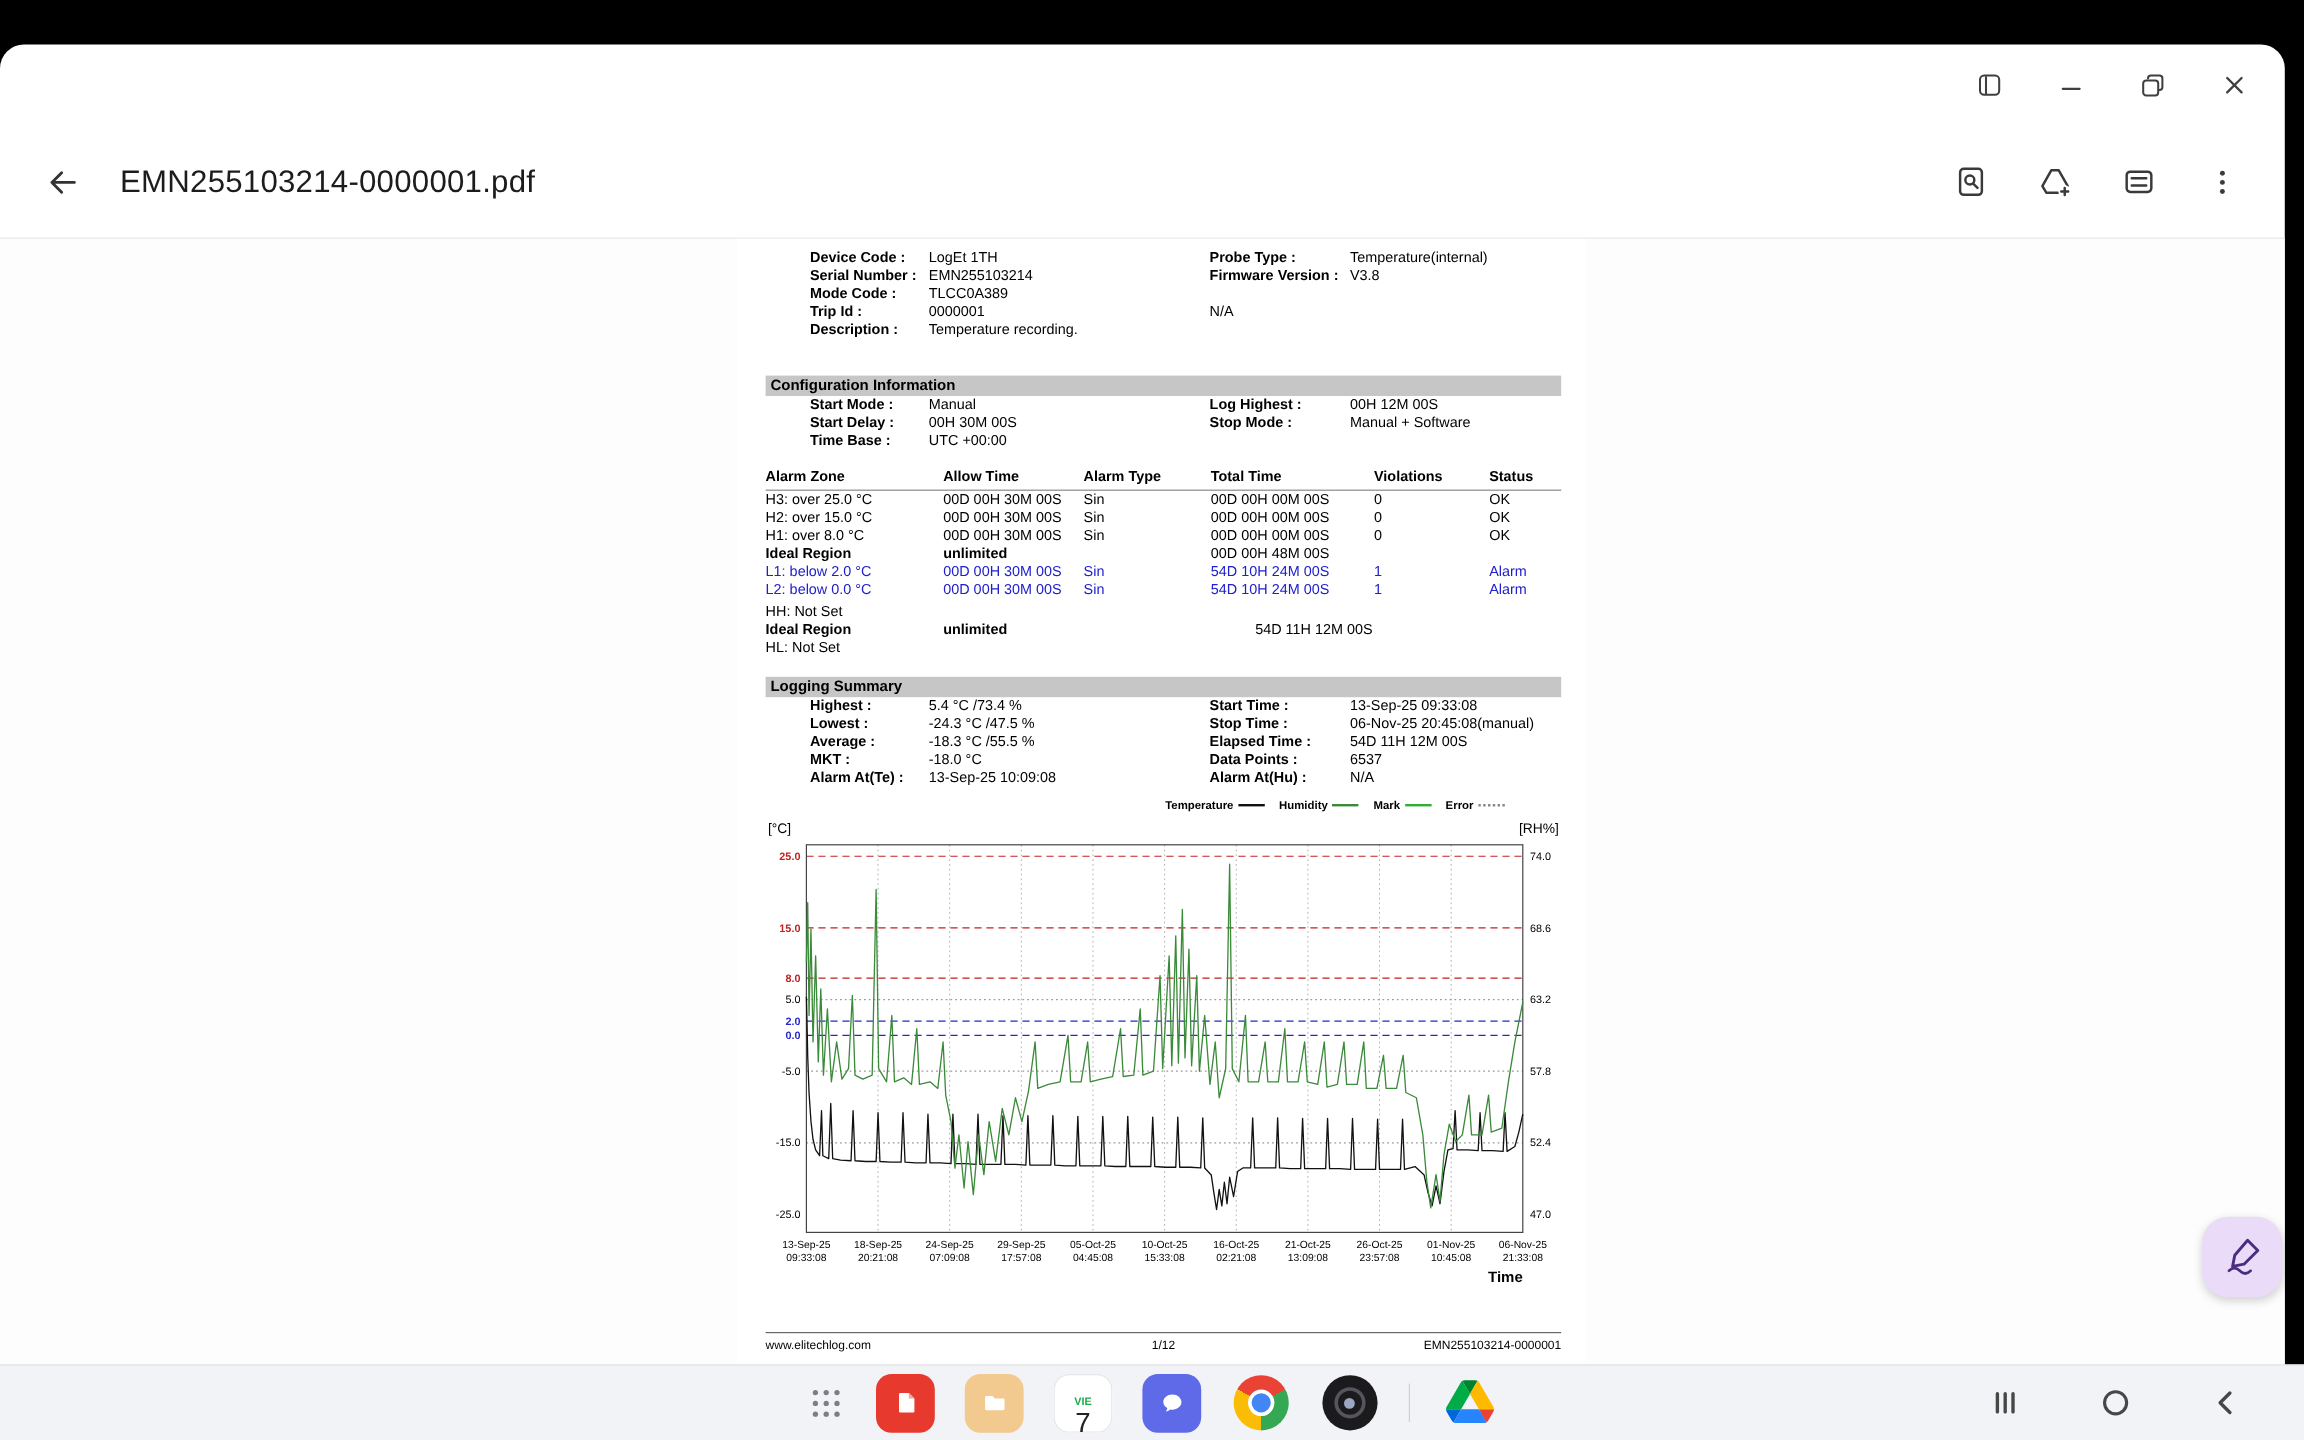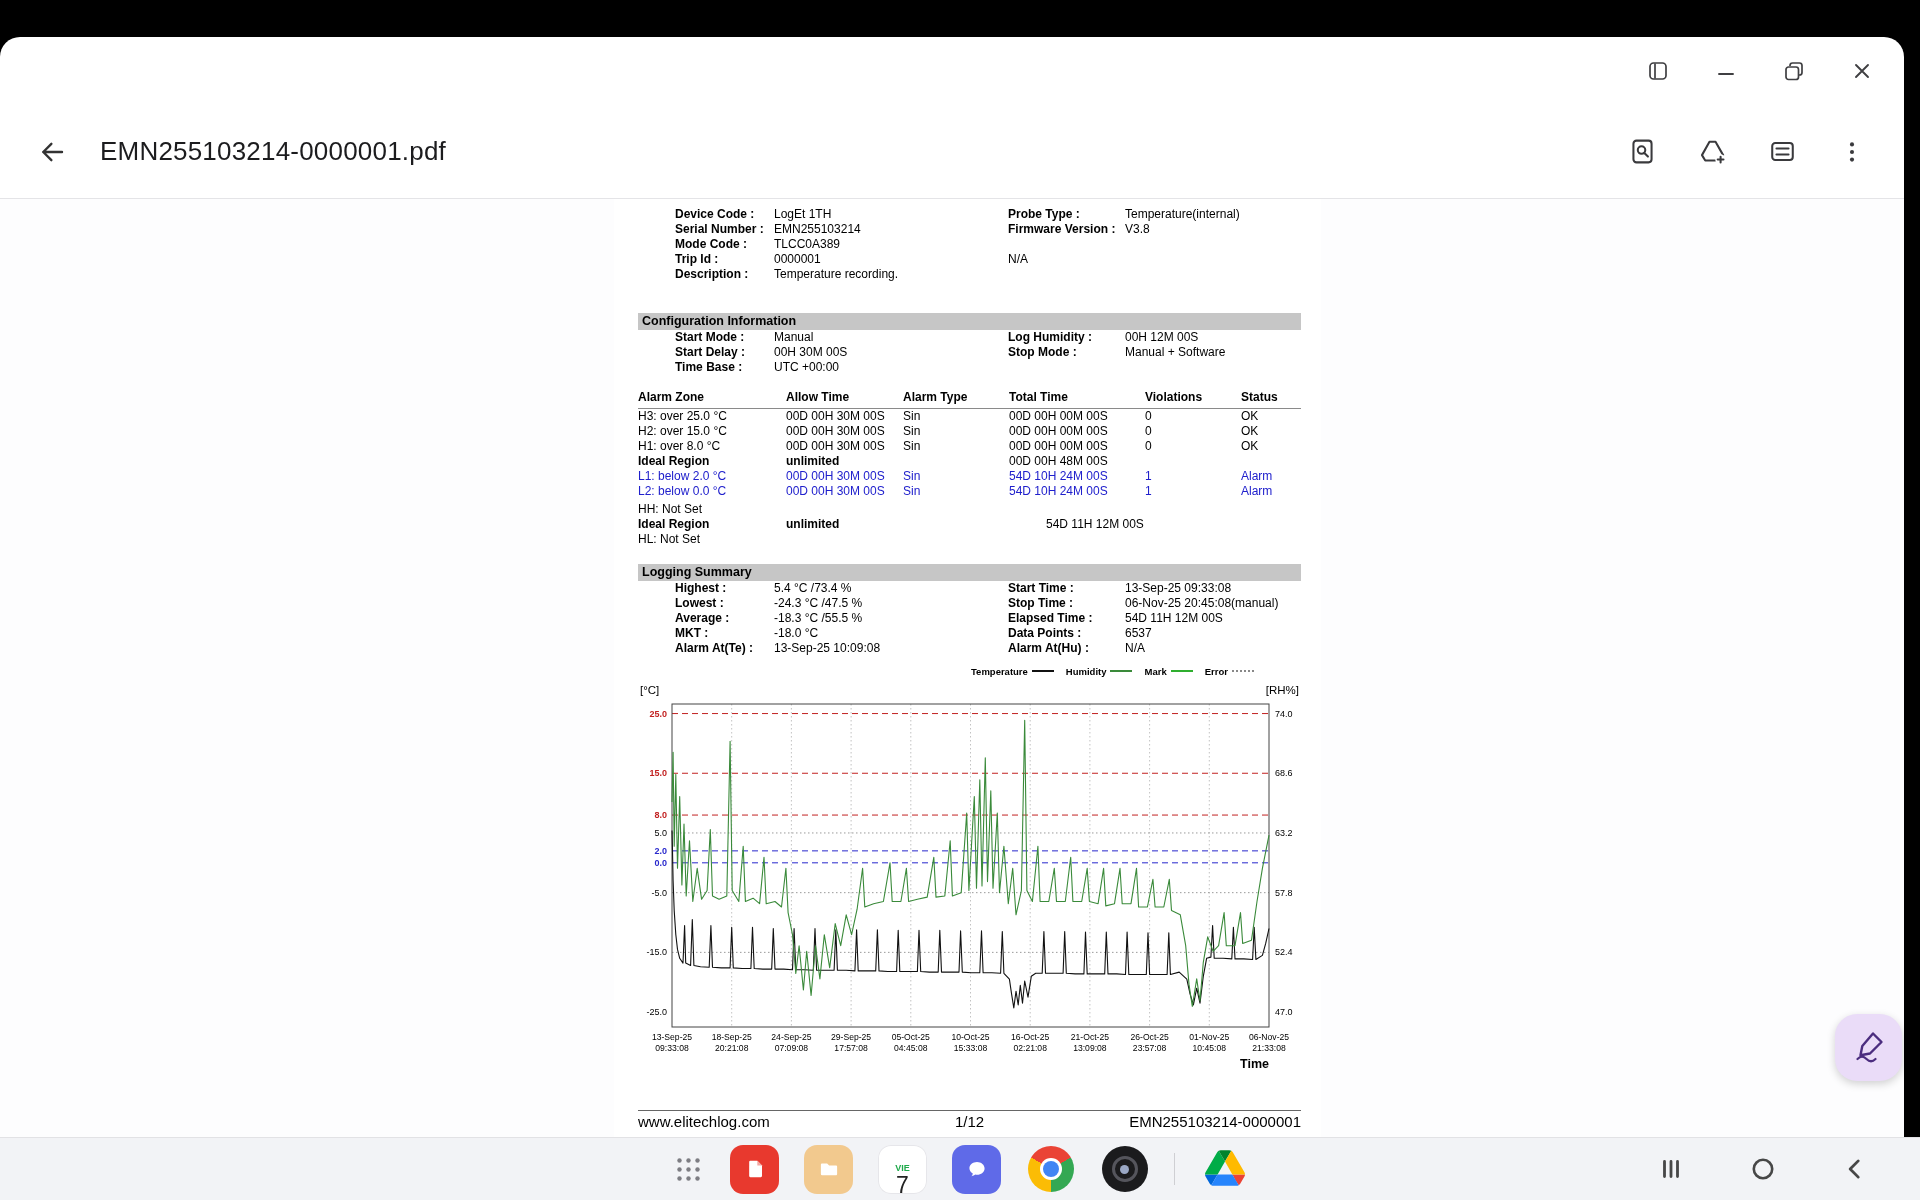--- a/index.html
+++ b/index.html
@@ -58,21 +58,21 @@
   .m1{width:260px;flex:none;}
 
   .summary{margin-top:0;}
   .legend-row{position:relative;height:14px;margin-top:8px;margin-left:333px;display:flex;gap:12px;align-items:center;}
   .lg-item{display:flex;align-items:center;gap:4px;font-size:9.5px;font-weight:700;}
   .lg-line{width:22px;height:0;border-top:2px solid #000;}
 
   .chart-wrap{margin-top:2px;}
 
   .pdf-footer{margin-top:auto;border-top:1px solid #666;display:flex;align-items:flex-start;
-              padding-top:4px;font-size:15px;line-height:14px;}
+              padding-top:4px;font-size:10px;line-height:14px;}
   .pf-l{flex:1;text-align:left;}
   .pf-c{flex:1;text-align:center;}
   .pf-r{flex:1;text-align:right;}
 
   
   .fab{position:absolute;left:1835px;top:1014px;width:67px;height:67px;border-radius:22px;border:none;
        background:#eadcf8;display:flex;align-items:center;justify-content:center;cursor:pointer;
        box-shadow:0 3px 8px rgba(0,0,0,.18);}
 
   
@@ -227,21 +227,21 @@
                 <span class="kl kl-l">Start Delay :</span>
                 <span>00H 30M 00S</span>
               </div>
             <div class="kv">
                 <span class="kl kl-l">Time Base :</span>
                 <span>UTC +00:00</span>
               </div>
           </div>
           <div class="col-r">
             <div class="kv">
-                <span class="kl kl-r">Log Humidity :</span>
+                <span class="kl kl-r">Log Highest :</span>
                 <span>00H 12M 00S</span>
               </div>
             <div class="kv">
                 <span class="kl kl-r">Stop Mode :</span>
                 <span>Manual + Software</span>
               </div>
           </div>
         </div>
 
         <div class="at-head">

